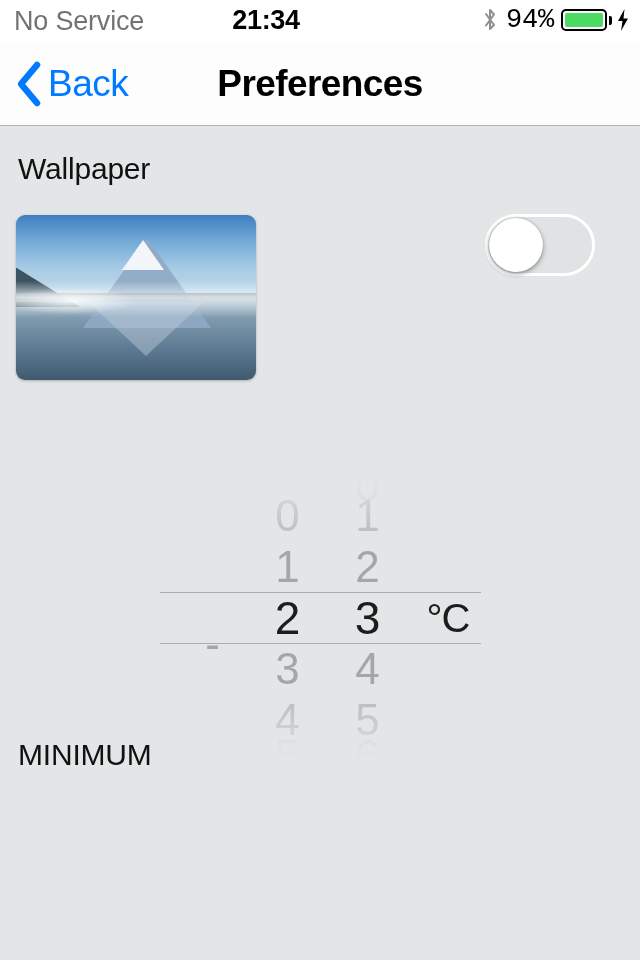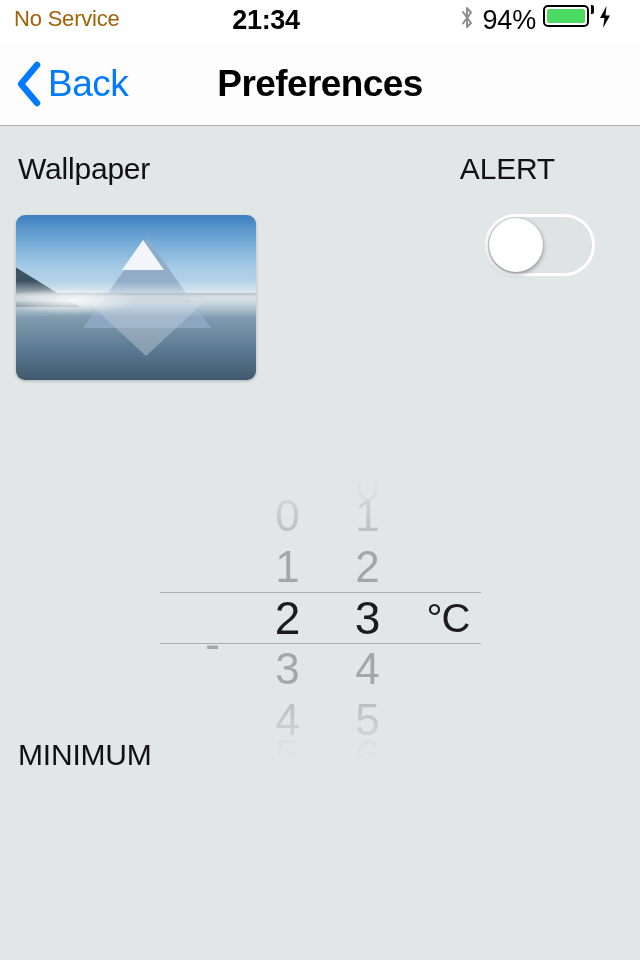--- a/index.html
+++ b/index.html
@@ -26,40 +26,41 @@
   
   #status-bar {
     position: absolute;
     left: 0; top: 0;
     width: 640px; height: 42px;
     background: #ffffff;
   }
   #carrier {
     position: absolute;
     left: 14px; top: 6px;
-    font-size: 22px;
-    color: #a16207;
+    font-size: 27px;
+    color: #737373;
     letter-spacing: -0.2px;
   }
   #clock {
     position: absolute;
     left: 0; top: 5px;
     width: 532px;
     text-align: center;
     font-size: 27px;
     font-weight: bold;
     color: #000;
     letter-spacing: -0.3px;
   }
   #status-right {
     position: absolute;
-    right: 28px; top: 5px;
+    right: 10px; top: 5px;
     display: flex;
-    align-items: flex-start;
+    align-items: center;
     height: 30px;
+    font-family: Liberation Mono, monospace;
   }
   #bt-icon { margin-right: 8px; display:block; }
   #battery-pct {
     font-size: 27px;
     color: #000;
     letter-spacing: -0.2px;
     margin-right: 7px;
   }
   #battery {
     position: relative;
@@ -325,21 +326,20 @@
       <svg id="back-chevron" width="30" height="48" viewBox="0 0 30 48">
         <path d="M23 5 L7 24 L23 43" fill="none" stroke="#007aff" stroke-width="6.5" stroke-linecap="round" stroke-linejoin="round"></path>
       </svg>
       <span id="back-label">Back</span>
     </div>
   </div>
 
   <div id="content">
 
     <div class="section-label" id="wallpaper-label">Wallpaper</div>
-    <div class="section-label" id="alert-label">ALERT</div>
 
     <div id="wallpaper-thumb">
       <div id="wp-sky"></div>
       <div id="wp-water"></div>
       <div id="wp-mountain"></div>
       <div id="wp-snow"></div>
       <div id="wp-hill-left"></div>
       <div id="wp-shore"></div>
       <div id="wp-reflection"></div>
       <div id="wp-mist"></div>

